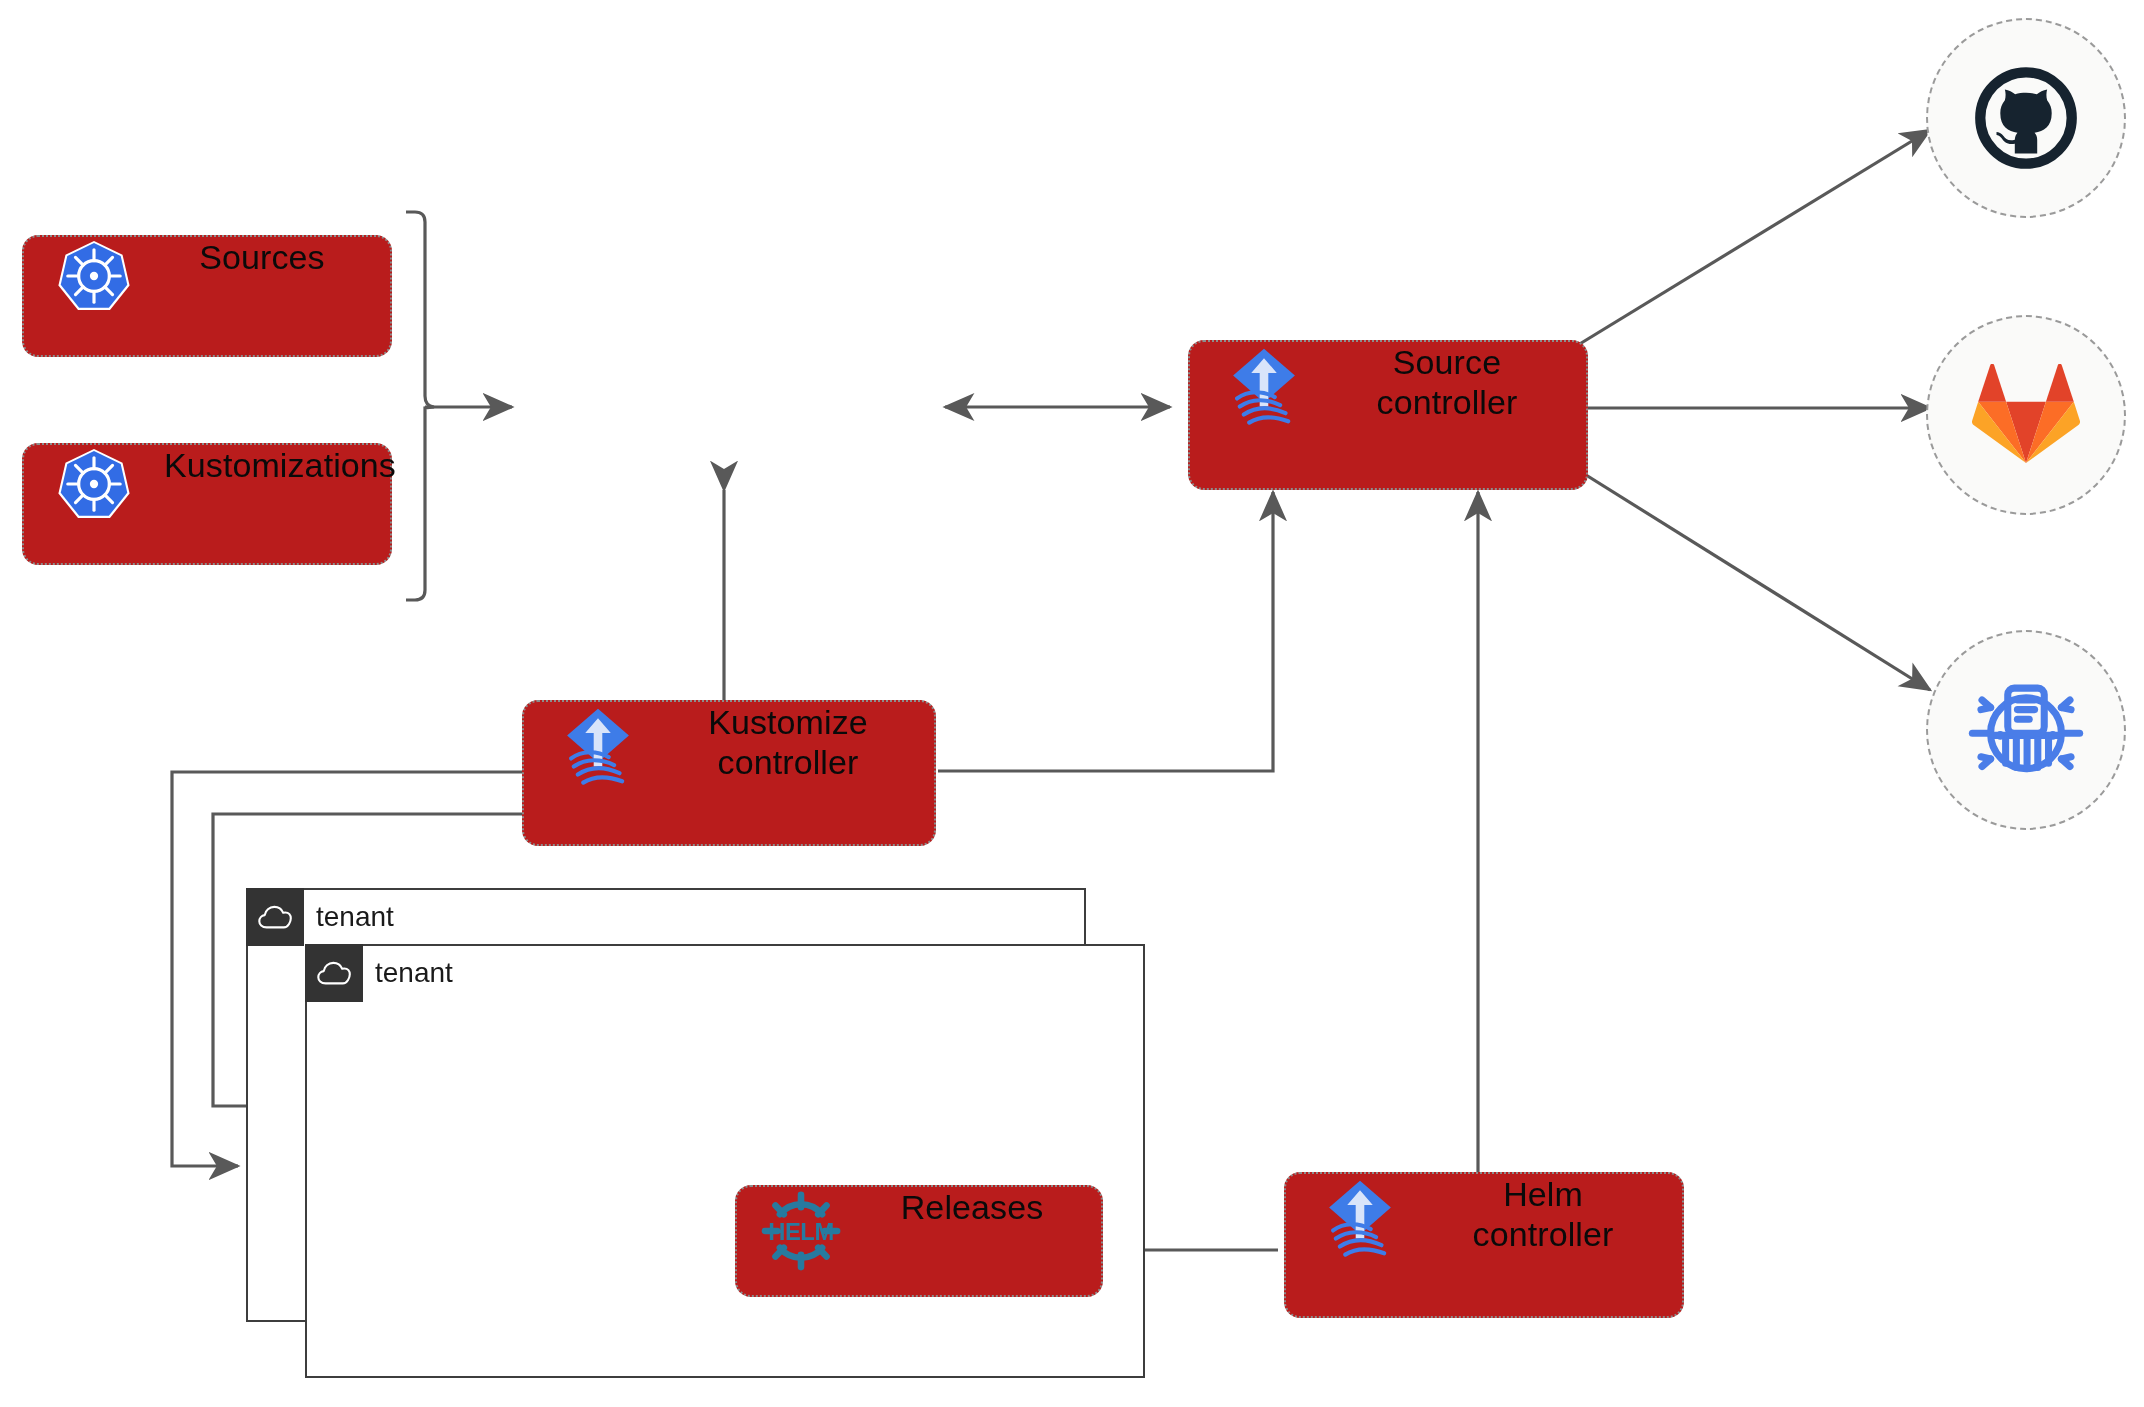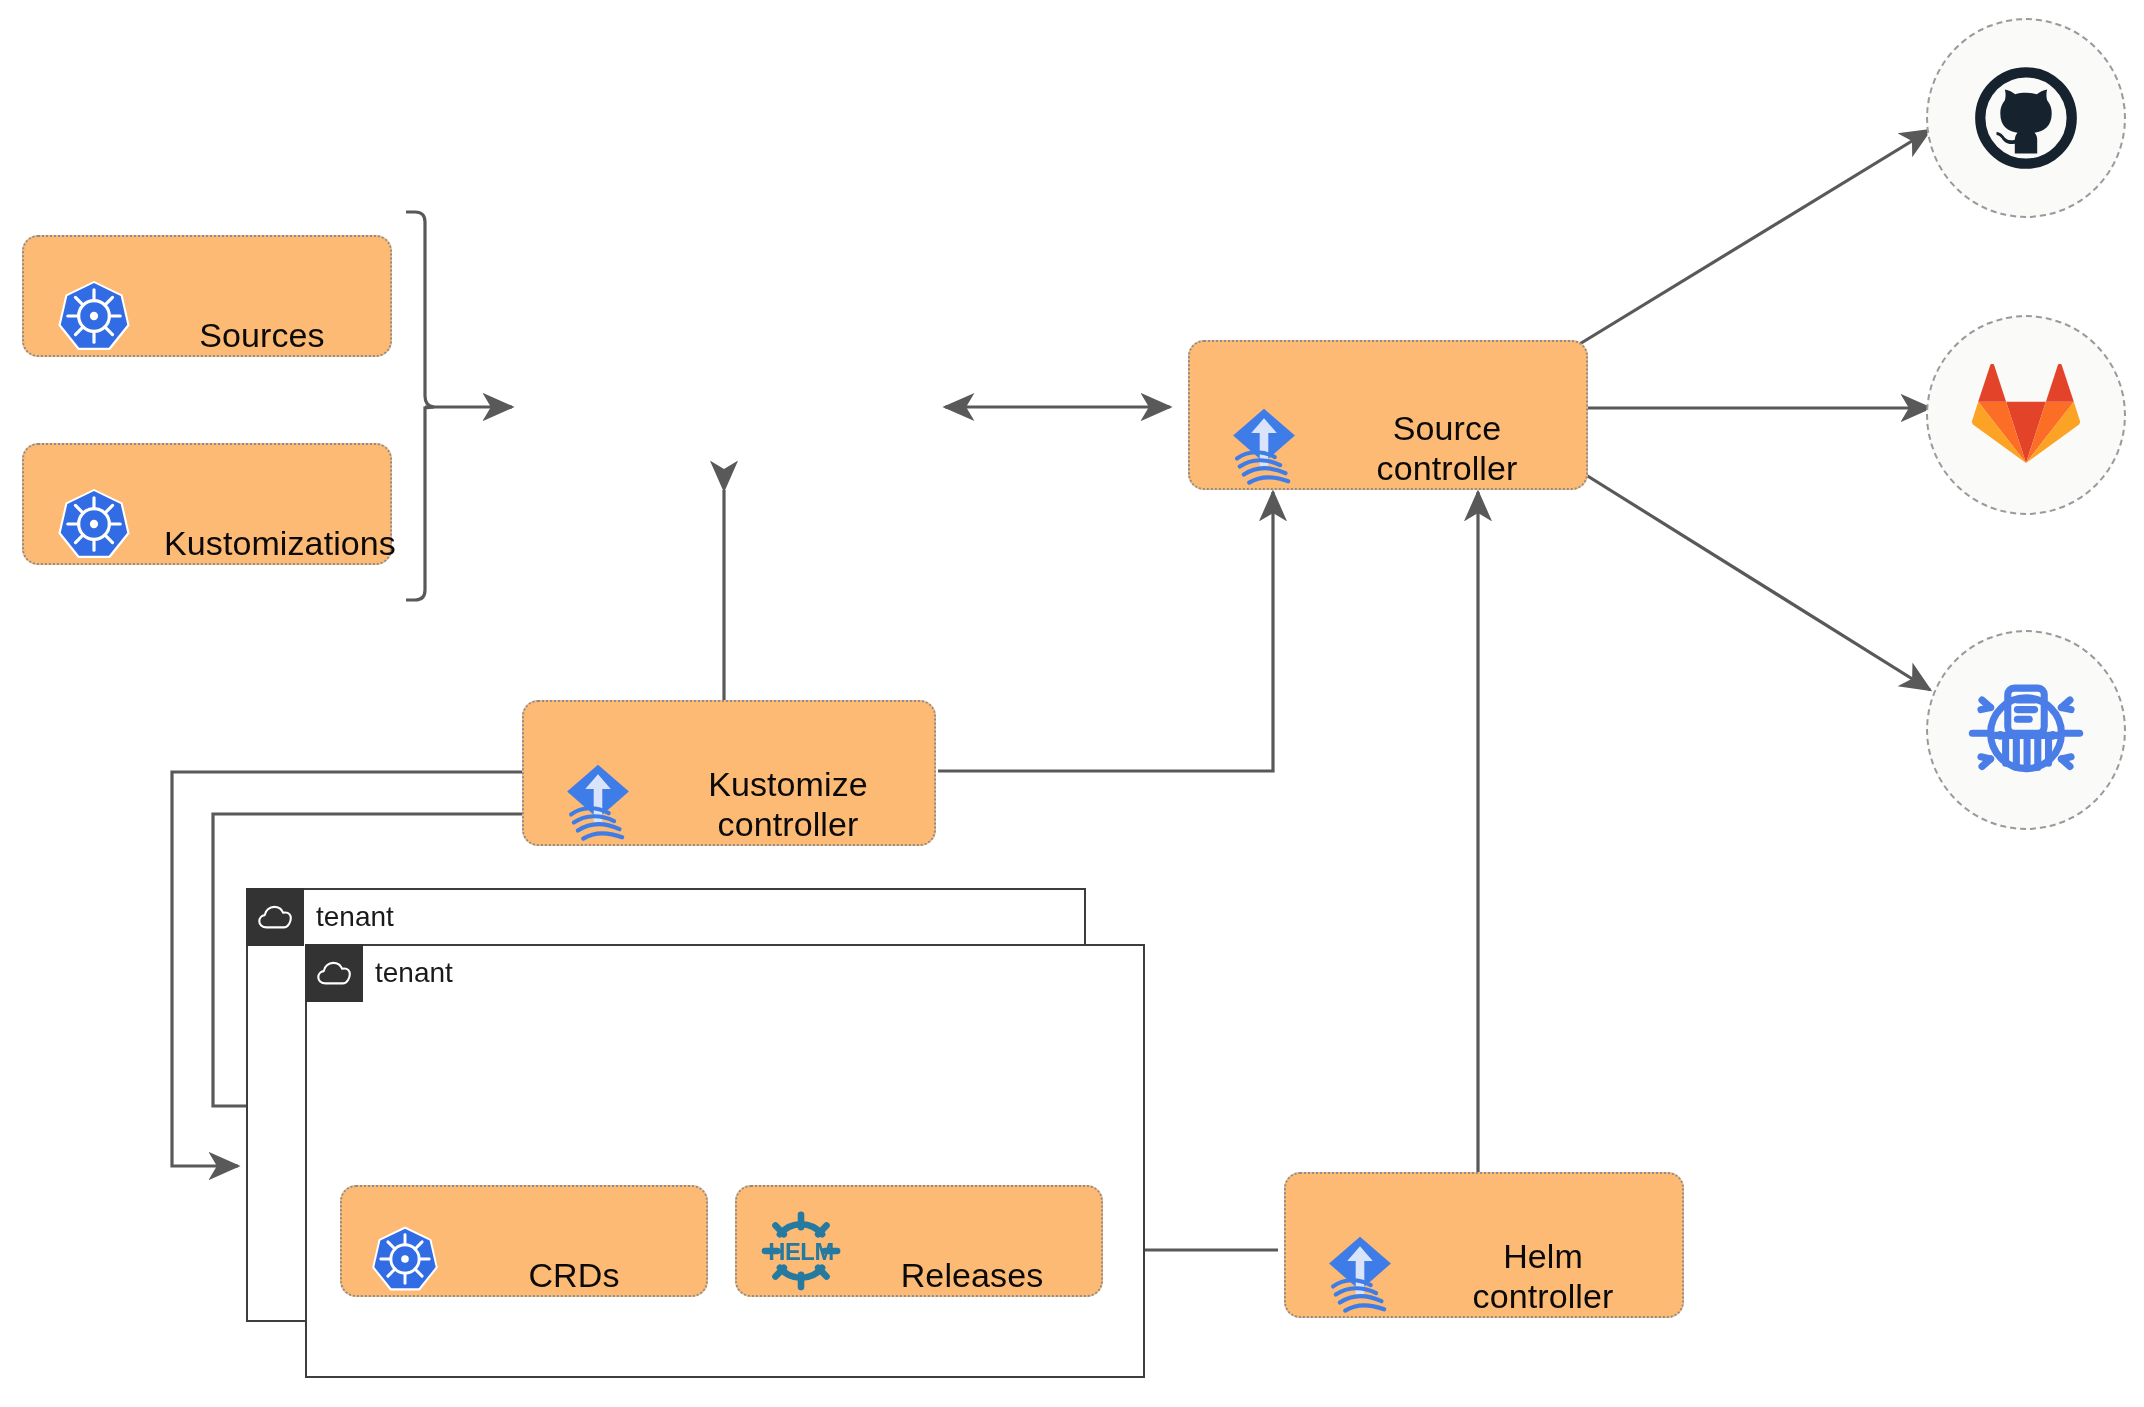--- a/index.html
+++ b/index.html
@@ -24,25 +24,25 @@
     left: 0; top: 0;
     width: 2144px;
     height: 1407px;
     pointer-events: none;
   }
 
   
   .node {
     position: absolute;
     box-sizing: border-box;
-    background: #fdba74;
+    background: #b91c1c;
     border: 2.5px dotted #8c8c8c;
     border-radius: 16px;
     display: flex;
-    align-items: flex-end;
+    align-items: flex-start;
     z-index: 5;
   }
   .node .ico {
     flex: 0 0 auto;
     display: flex;
     align-items: center;
     justify-content: center;
   }
   .node .lbl {
     flex: 1 1 auto;
@@ -256,41 +256,20 @@
           <path d="M21 60 C29 55, 39 55, 50 59"></path>
         </g>
       </svg>
     </span>
     <span class="lbl">Helm
 controller</span>
   </div>
 
 
 
-  <div class="node" style="left:340px; top:1185px; width:368px; height:112px;">
-    <span class="ico" style="width:90px;margin-left:18px;">
-      <svg class="svgbox" width="72" height="72" viewBox="0 0 64 64">
-        <path d="M32 3.2 L55.4 14.5 L61.2 39.7 L45.1 59.9 L18.9 59.9 L2.8 39.7 L8.6 14.5 Z" fill="#ffffff"></path>
-        <path d="M32 5 L53.9 15.6 L59.3 39.2 L44.2 58.1 L19.8 58.1 L4.7 39.2 L10.1 15.6 Z" fill="#326CE5"></path>
-        <g fill="none" stroke="#ffffff" stroke-width="2.6" stroke-linecap="round">
-          <circle cx="32" cy="32" r="12.6"></circle>
-          <path d="M32 10.5 L32 19.4"></path>
-            <path d="M32 44.6 L32 53.5"></path>
-          <path d="M10.5 32 L19.4 32"></path>
-            <path d="M44.6 32 L53.5 32"></path>
-          <path d="M16.8 16.8 L23.1 23.1"></path>
-            <path d="M40.9 40.9 L47.2 47.2"></path>
-          <path d="M47.2 16.8 L40.9 23.1"></path>
-            <path d="M23.1 40.9 L16.8 47.2"></path>
-        </g>
-        <circle cx="32" cy="32" r="3.4" fill="#ffffff"></circle>
-      </svg>
-    </span>
-    <span class="lbl">CRDs</span>
-  </div>
 
   <div class="node" style="left:735px; top:1185px; width:368px; height:112px;">
     <span class="ico" style="width:100px;margin-left:14px;">
       <svg class="svgbox" width="88" height="88" viewBox="0 0 100 100">
         <g stroke="#277A9F" stroke-width="7.5" fill="none" stroke-linecap="round">
           <path d="M50 9 L50 23"></path>
           <path d="M79 21 L69.5 31"></path>
           <path d="M91 50 L77 50"></path>
           <path d="M79 79 L69.5 69"></path>
           <path d="M50 91 L50 77"></path>

